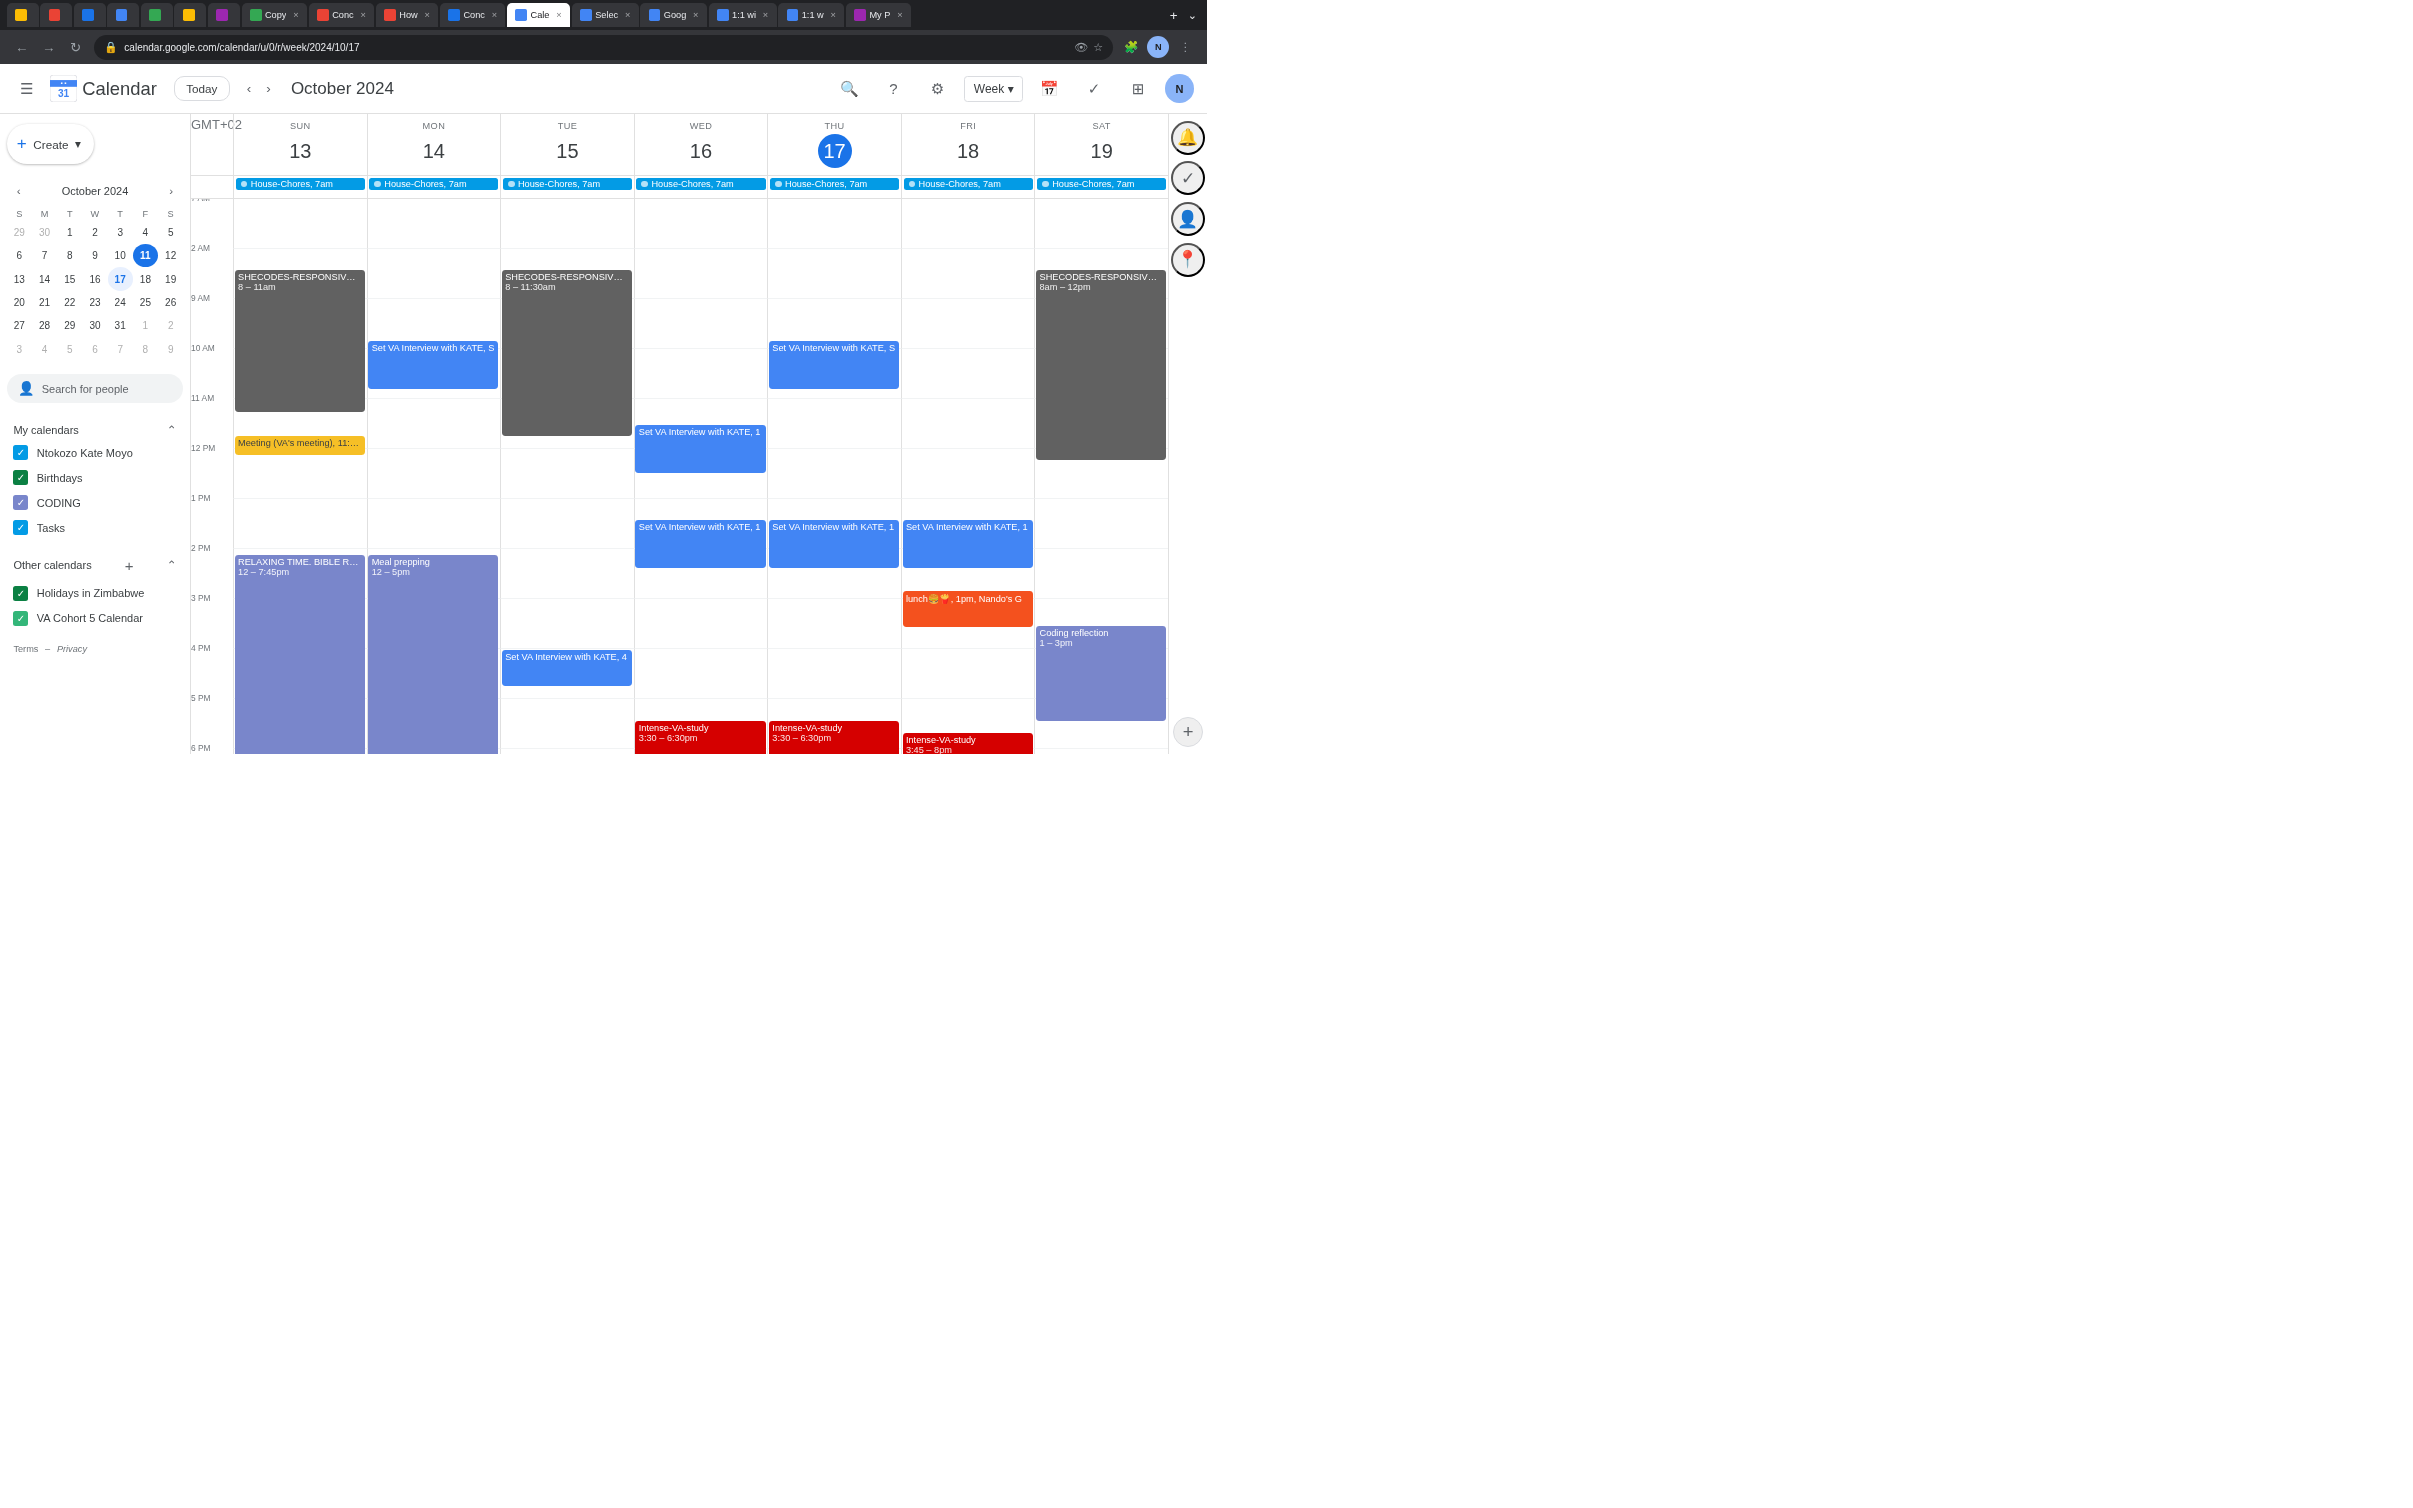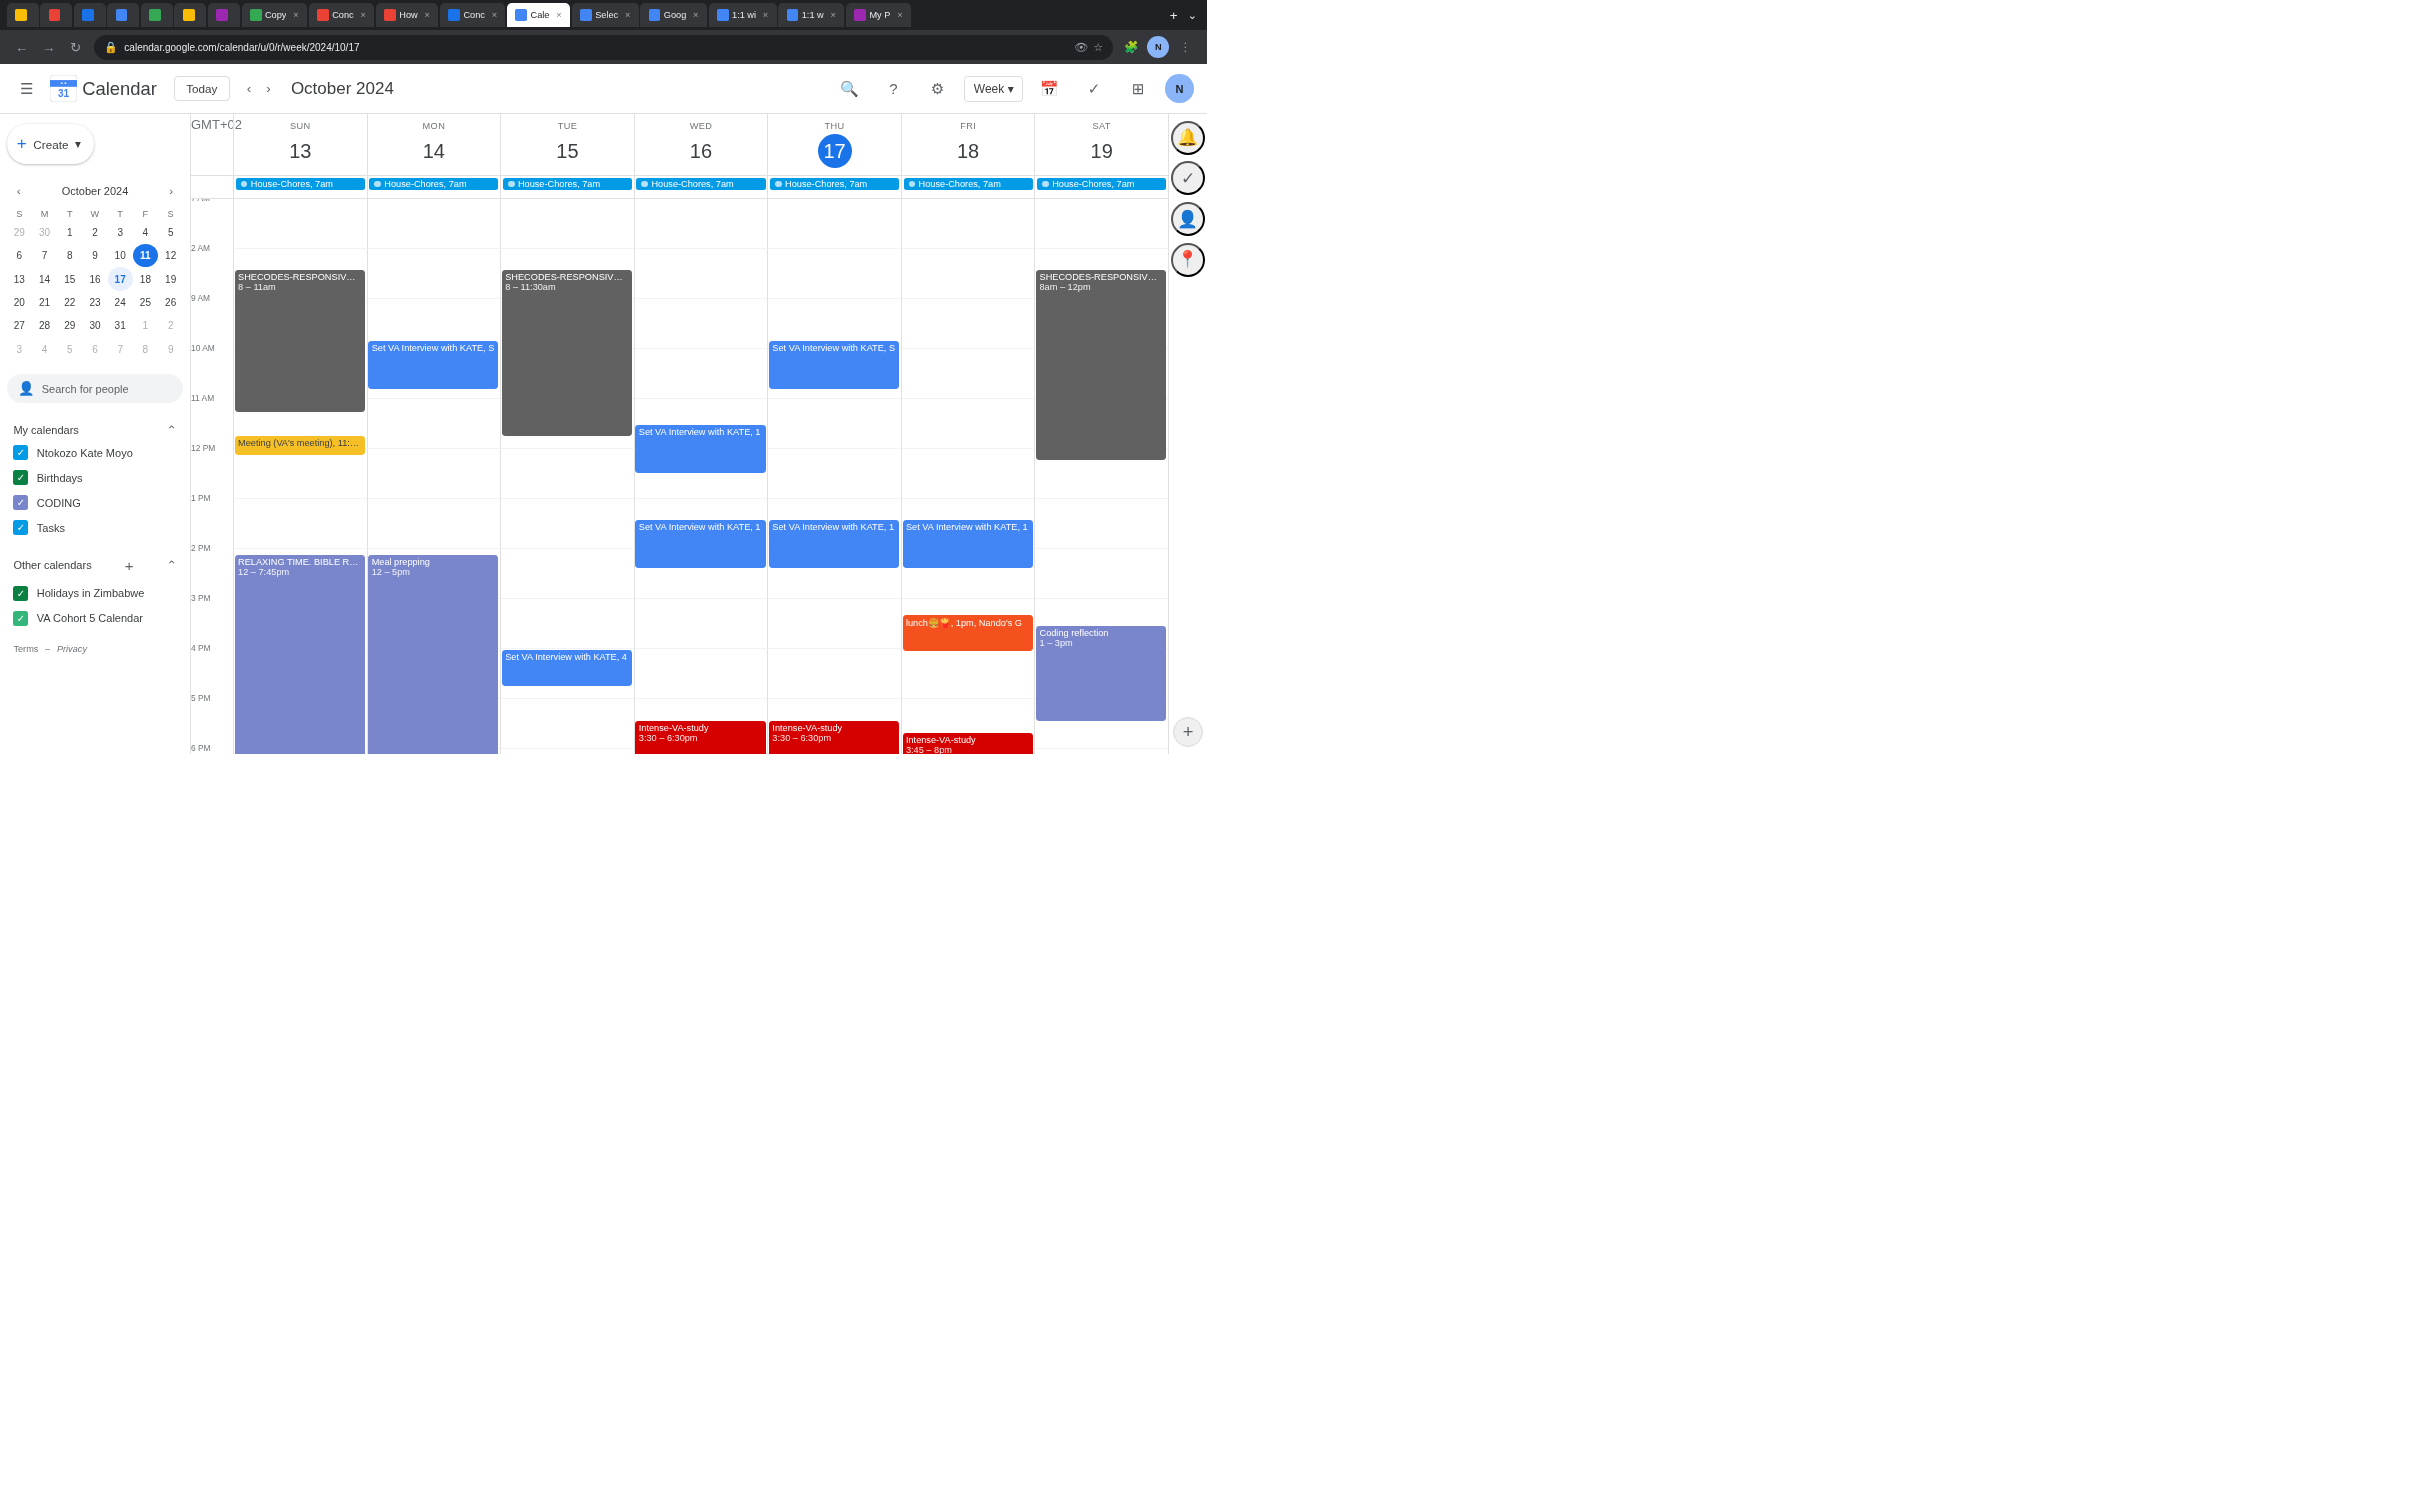--- a/index.html
+++ b/index.html
@@ -68,21 +68,21 @@
       display: flex;
       align-items: center;
       padding: 0 13.4px;
       border-bottom: 0.8px solid #e0e0e0;
       gap: 10px;
     }
     .hamburger { background: none; border: none; cursor: pointer; padding: 6.7px; border-radius: 50%; color: #5f6368; font-size: 15px; }
     .app-logo { display: flex; align-items: center; gap: 5px; text-decoration: none; }
     .logo-icon { width: 27px; height: 27px; }
     .app-name { font-size: 18.4px; color: #3c4043; font-weight: 400; }
-    .today-btn { background: none; border: 0.8px solid #dadce0; border-radius: 4px; padding: 5px 11.7px; font-size: 11.7px; color: #3c4043; cursor: pointer; margin-left: 6.7px; }
+    .today-btn { background: none; border: 0.8px solid #dadce0; border-radius: 10px; padding: 5px 11.7px; font-size: 11.7px; color: #3c4043; cursor: pointer; margin-left: 6.7px; }
     .nav-arrows { display: flex; gap: 1.7px; }
     .nav-arrow { background: none; border: none; cursor: pointer; padding: 6.7px; border-radius: 50%; color: #5f6368; font-size: 13.4px; }
     .current-month { font-size: 17px; color: #3c4043; font-weight: 400; margin-left: 3.4px; }
     .nav-spacer { flex: 1; }
     .nav-icon-btn { background: none; border: none; cursor: pointer; padding: 6.7px; border-radius: 50%; color: #5f6368; font-size: 15px; width: 34px; height: 34px; display: flex; align-items: center; justify-content: center; }
     .view-select { border: 0.8px solid #dadce0; border-radius: 3.4px; padding: 5px 8.4px; font-size: 12px; color: #3c4043; cursor: pointer; background: #fff; display: flex; align-items: center; gap: 3.4px; }
     .user-avatar { width: 28.5px; height: 28.5px; border-radius: 50%; background: #8ab4f8; display: flex; align-items: center; justify-content: center; font-size: 11px; color: #202124; font-weight: bold; cursor: pointer; overflow: hidden; }
 
     
     .main-area { display: flex; flex: 1; overflow: hidden; }
@@ -796,21 +796,21 @@
                 </div>
                 <div class="event-block" pointer-events="all" style="background: rgb(213, 0, 0); color: rgb(255, 255, 255); top: 522px; height: 142px; pointer-events: all;">
                   <div class="event-title">Intense-VA-study</div>
                   <div class="event-time">3:30 – 6:30pm</div>
                 </div>
               </div>
               <div style="position: relative; height: 100%;">
                 <div class="event-block" pointer-events="all" style="background: rgb(66, 133, 244); color: rgb(255, 255, 255); top: 321px; height: 48px; pointer-events: all;">
                   <div class="event-title">Set VA Interview with KATE, 1</div>
                 </div>
-                <div class="event-block" pointer-events="all" style="background: rgb(244, 81, 30); color: rgb(255, 255, 255); top: 416px; height: 36px; pointer-events: all;">
+                <div class="event-block" pointer-events="all" style="background: rgb(244, 81, 30); color: rgb(255, 255, 255); top: 392px; height: 36px; pointer-events: all;">
                   <div class="event-title">lunch🍔🍟, 1pm, Nando's G</div>
                 </div>
                 <div class="event-block" pointer-events="all" style="background: rgb(213, 0, 0); color: rgb(255, 255, 255); top: 534px; height: 202px; pointer-events: all;">
                   <div class="event-title">Intense-VA-study</div>
                   <div class="event-time">3:45 – 8pm</div>
                 </div>
               </div>
               <div style="position: relative; height: 100%;">
                 <div class="event-block" pointer-events="all" style="background: rgb(97, 97, 97); color: rgb(255, 255, 255); top: 71px; height: 190px; pointer-events: all;">
                   <div class="event-title">SHECODES-RESPONSIVE-WEEK-2</div>

